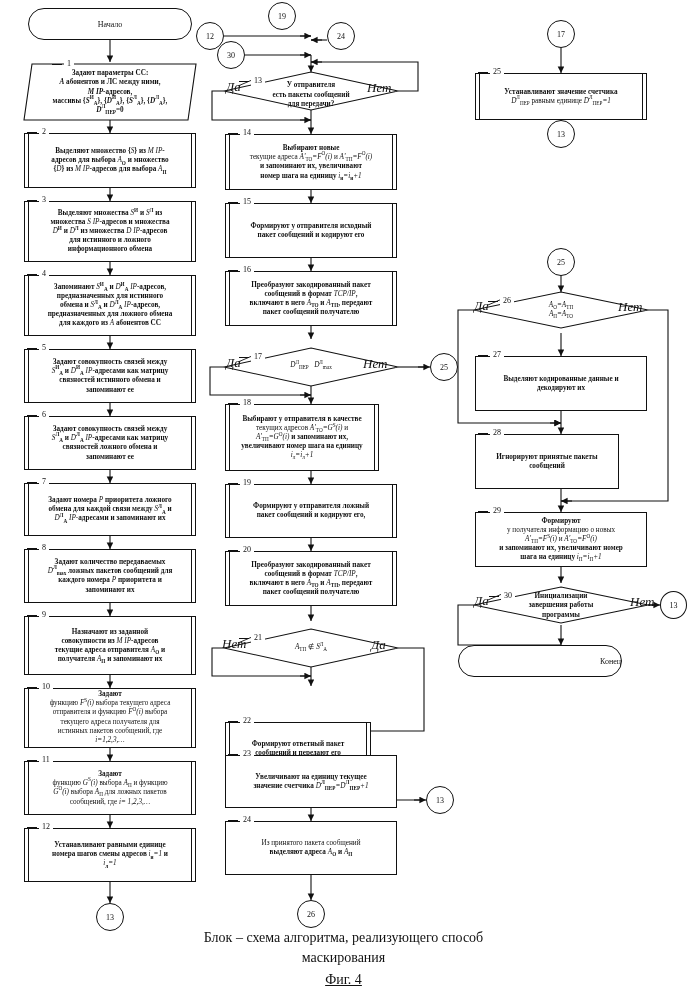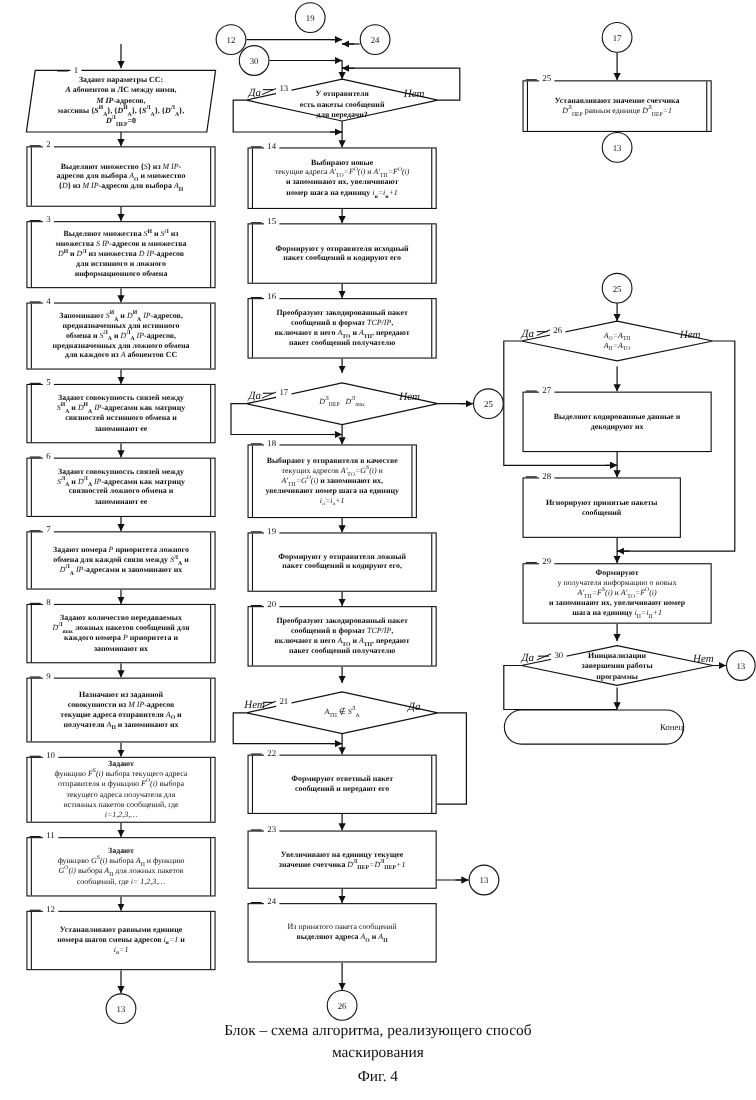--- a/index.html
+++ b/index.html
@@ -42,21 +42,21 @@
   
   .dec{display:flex;align-items:center;justify-content:center;text-align:center;
        font-size:7.2px;line-height:9.2px;font-weight:bold;}
   .dec .n{font-weight:normal;}
 
   
   .io{position:absolute;}
   .io .iotext{position:absolute;left:16px;right:16px;top:50%;transform:translateY(-50%);
      text-align:center;font-size:7.2px;line-height:9.3px;font-weight:bold;}
 
-  .yn{position:absolute;font-size:10px;font-style:italic;}
+  .yn{position:absolute;font-size:13px;font-style:italic;}
 
   .caption{position:absolute;text-align:center;width:100%;font-size:14px;
            line-height:20px;}
   .figlabel{position:absolute;text-align:center;width:100%;font-size:14px;}
 </style>
 </head>
 <body>
 
 <div id="sheet">
 
@@ -173,20 +173,23 @@
 
     <g stroke="#111" stroke-width="0.9" fill="none">
       <path d="M238,86 L252,80"></path>
       <path d="M238,362 L252,356"></path>
       <path d="M238,643 L252,637"></path>
       <path d="M488,305 L502,299"></path>
       <path d="M488,600 L502,594"></path>
     </g>
   </svg>
 
+  <div class="node term" style="left:28px;top:8px;width:164px;height:32px;">
+    <span>Начало</span>
+  </div>
 
   <div class="node term" style="left:458px;top:645px;width:164px;height:32px;justify-content:flex-end;">
     <span>Конец</span>
   </div>
 
   <div class="node conn" style="left:196px;top:22px;width:28px;height:28px;">
     <span>12</span>
   </div>
   <div class="node conn" style="left:268px;top:2px;width:28px;height:28px;">
     <span>19</span>
@@ -423,21 +426,21 @@
 
   <div class="node dec" style="left:260px;top:636px;width:102px;height:24px;">
     <div class="n">
       <i>A</i><sub>ТП</sub> ∉ <i>S</i><sup>Л</sup><sub>A</sub>
     </div>
   </div>
   <div class="numtag" style="position:absolute;left:251px;top:633px;border:none;">21</div>
   <div class="yn" style="left:222px;top:636px;">Нет</div>
   <div class="yn" style="left:371px;top:637px;">Да</div>
 
-  <div class="node proc pre" style="left:225px;top:686px;width:172px;height:54px;">
+  <div class="node proc pre" style="left:225px;top:722px;width:146px;height:54px;">
     <div class="numtag">22</div>
     <div class="boxtext">
       Формируют ответный пакет<br>
       сообщений и передают его
     </div>
   </div>
 
   <div class="node proc" style="left:225px;top:755px;width:172px;height:53px;">
     <div class="numtag">23</div>
     <div class="boxtext">
@@ -507,15 +510,15 @@
     </div>
   </div>
   <div class="numtag" style="position:absolute;left:501px;top:591px;border:none;">30</div>
   <div class="yn" style="left:474px;top:593px;">Да</div>
   <div class="yn" style="left:630px;top:594px;">Нет</div>
 
   <div class="caption" style="top:928px;">
     <div>Блок – схема алгоритма, реализующего способ</div>
     <div>маскирования</div>
   </div>
-  <div class="figlabel" style="top:972px;">Фиг. 4</div>
+  <div class="figlabel" style="top:972px;text-decoration:underline;">Фиг. 4</div>
 
 </div>
 
 </body></html>

